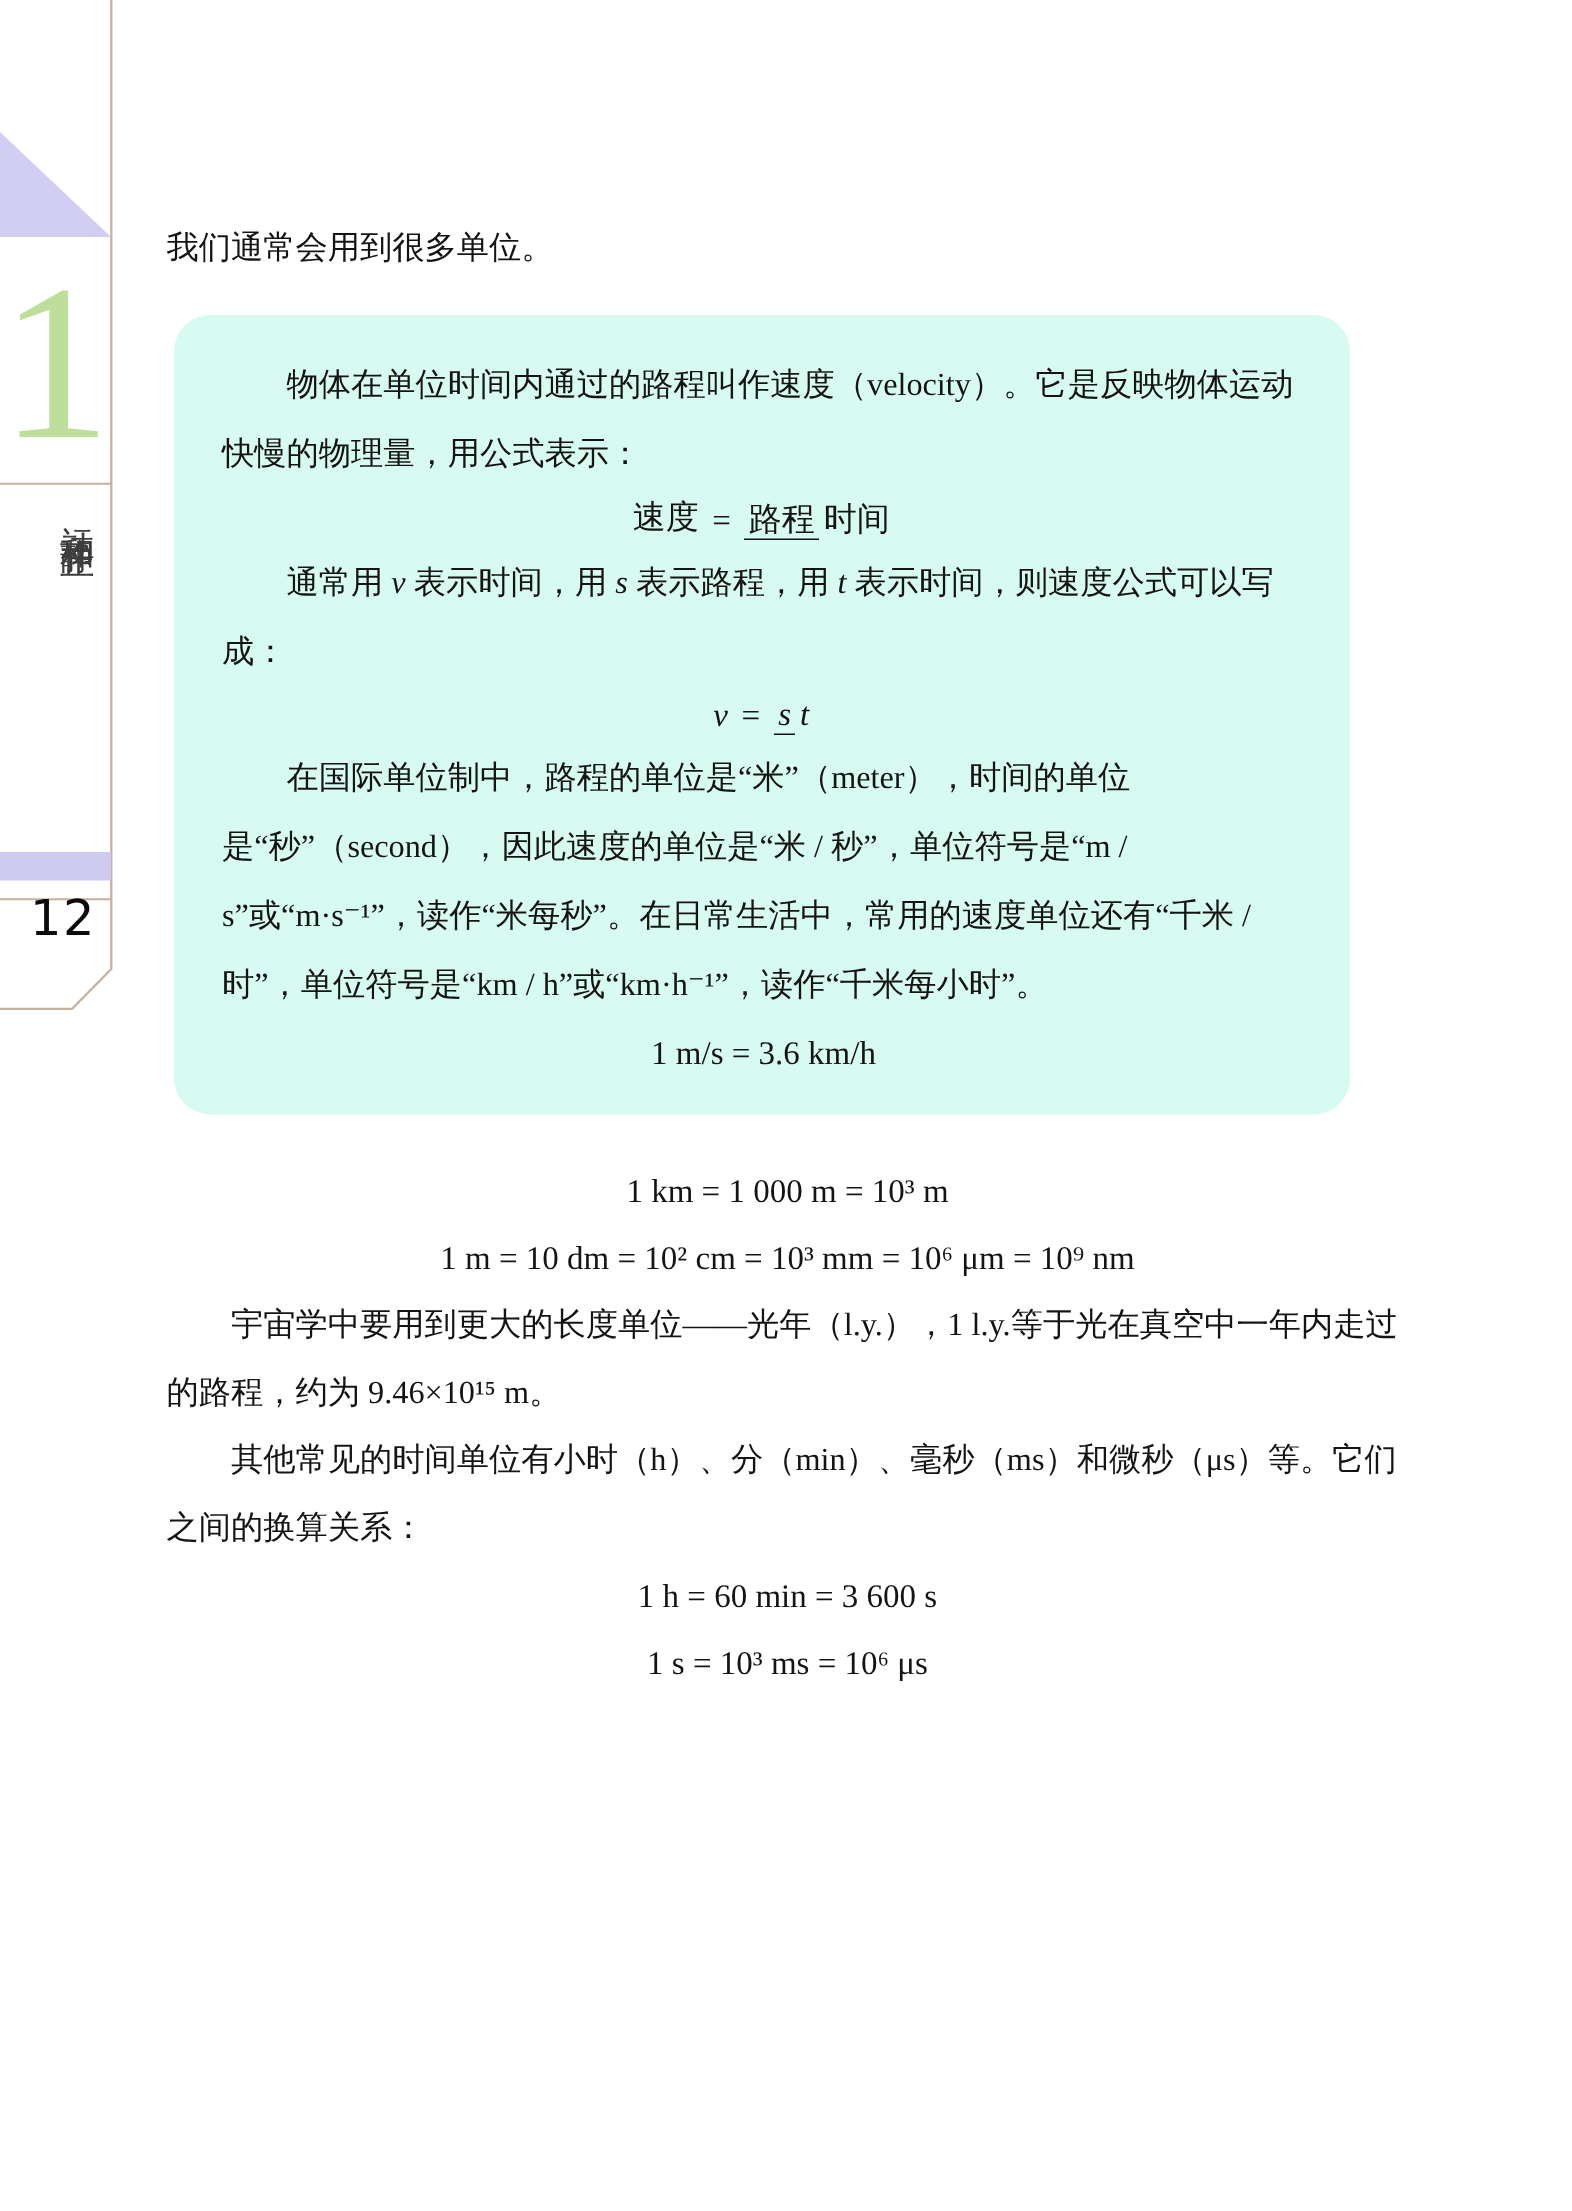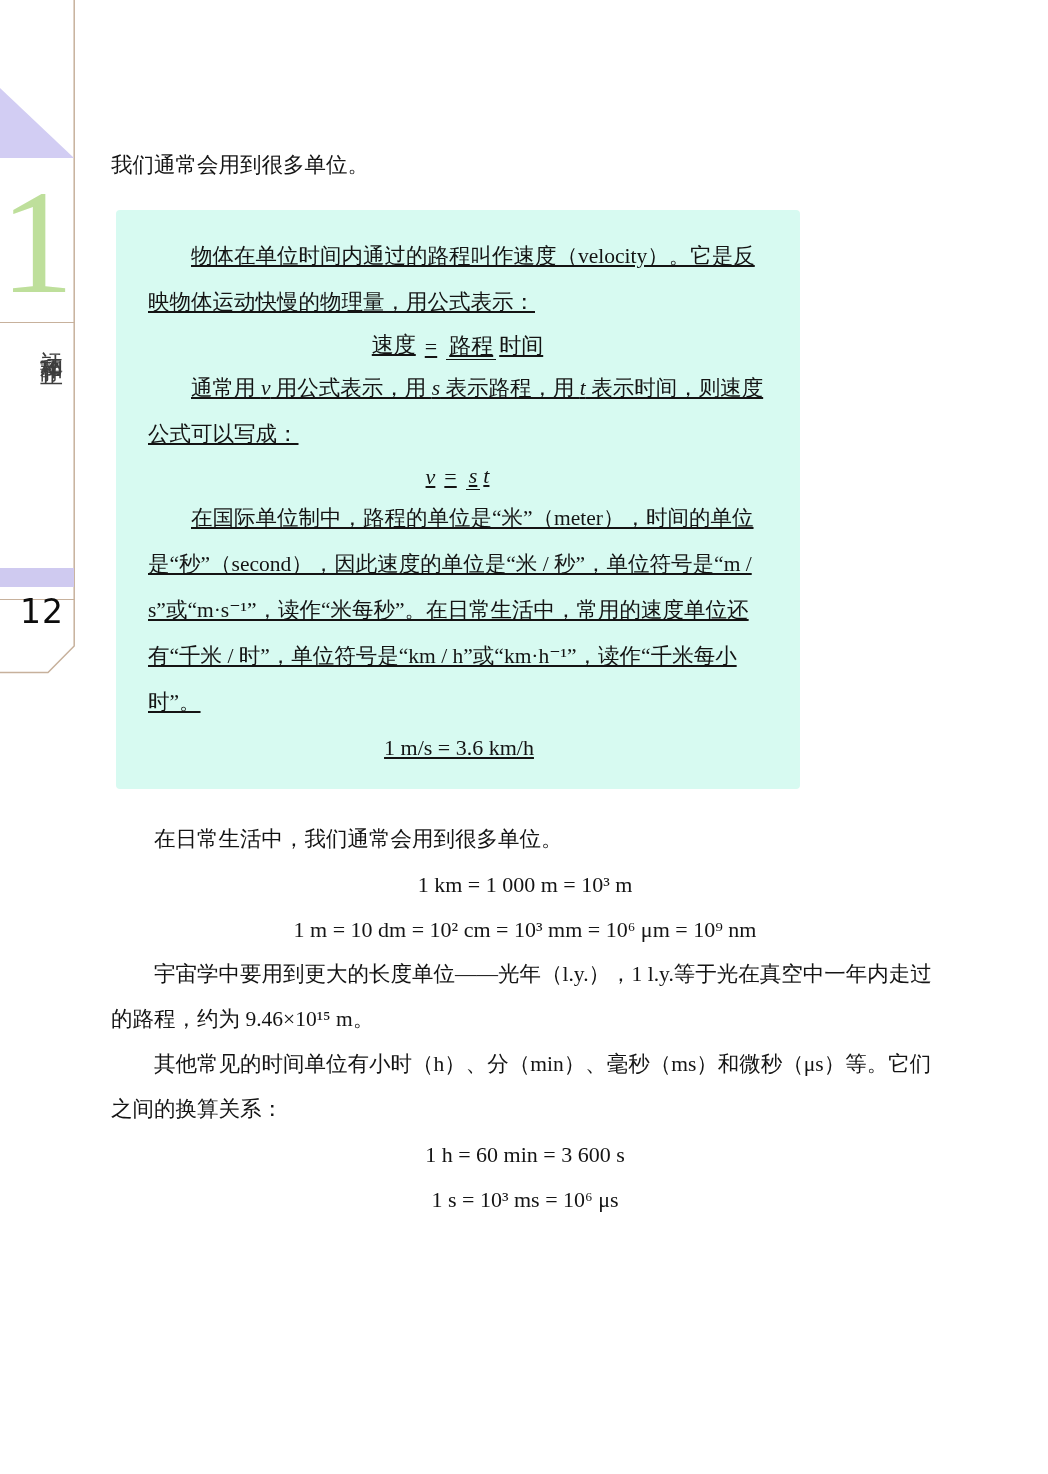--- a/index.html
+++ b/index.html
@@ -35,22 +35,22 @@
   }
   
   .content{
     position:absolute;left:111px;top:148px;width:828px;
     font-size:21.5px;line-height:45px;
   }
   .content p{margin:0;}
   .indent{text-indent:2em;}
   .intro{line-height:34px;}
   .mint-box{
-    margin:28px 0 28px 5px;background:#d7faf1;border-radius:4px;
-    padding:23px 30px 18px 32px;line-height:46px;box-sizing:border-box;width:684px;text-decoration:underline;
+    margin:28px 0 28px 5px;background:#d7faf1;border-radius:24px;
+    padding:23px 30px 18px 32px;line-height:46px;box-sizing:border-box;width:784px;
   }
   .var{font-style:italic;font-family:"Liberation Serif","DejaVu Serif",serif;}
   .formula{
     text-align:center;font-family:"Liberation Serif","DejaVu Serif",serif;
     font-size:22px;
   }
   .formula-frac{
     display:flex;justify-content:center;align-items:flex-end;gap:9px;
     margin:5px 0;line-height:normal;
   }
@@ -83,37 +83,36 @@
 
     <div class="formula formula-frac">
       <span>速度</span>
       <span>=</span>
       <span class="frac">
         <span class="num">路程</span>
         <span class="den">时间</span>
       </span>
     </div>
 
-    <p class="indent"><span>通常用 </span><span class="var">v</span><span> 用公式表示，用 </span><span class="var">s</span><span> 表示路程，用 </span><span class="var">t</span><span> 表示时间，则速度公式可以写成：</span></p>
+    <p class="indent"><span>通常用 </span><span class="var">v</span><span> 表示时间，用 </span><span class="var">s</span><span> 表示路程，用 </span><span class="var">t</span><span> 表示时间，则速度公式可以写成：</span></p>
 
     <div class="formula formula-frac">
       <span class="var">v</span>
       <span>=</span>
       <span class="frac">
         <span class="num var">s</span>
         <span class="den var">t</span>
       </span>
     </div>
 
     <p class="indent">在国际单位制中，路程的单位是“米”（meter），时间的单位是“秒”（second），因此速度的单位是“米 / 秒”，单位符号是“m / s”或“m·s⁻¹”，读作“米每秒”。在日常生活中，常用的速度单位还有“千米 / 时”，单位符号是“km / h”或“km·h⁻¹”，读作“千米每小时”。</p>
 
     <div class="formula formula-plain">1 m/s = 3.6 km/h</div>
   </div>
 
-  <p class="indent">在日常生活中，我们通常会用到很多单位。</p>
 
   <div class="formula eqline">1 km = 1 000 m = 10³ m</div>
   <div class="formula eqline">1 m = 10 dm = 10² cm = 10³ mm = 10⁶ μm = 10⁹ nm</div>
 
   <p class="indent">宇宙学中要用到更大的长度单位——光年（l.y.），1 l.y.等于光在真空中一年内走过的路程，约为 9.46×10¹⁵ m。</p>
   <p class="indent">其他常见的时间单位有小时（h）、分（min）、毫秒（ms）和微秒（μs）等。它们之间的换算关系：</p>
 
   <div class="formula eqline">1 h = 60 min = 3 600 s</div>
   <div class="formula eqline">1 s = 10³ ms = 10⁶ μs</div>
 

